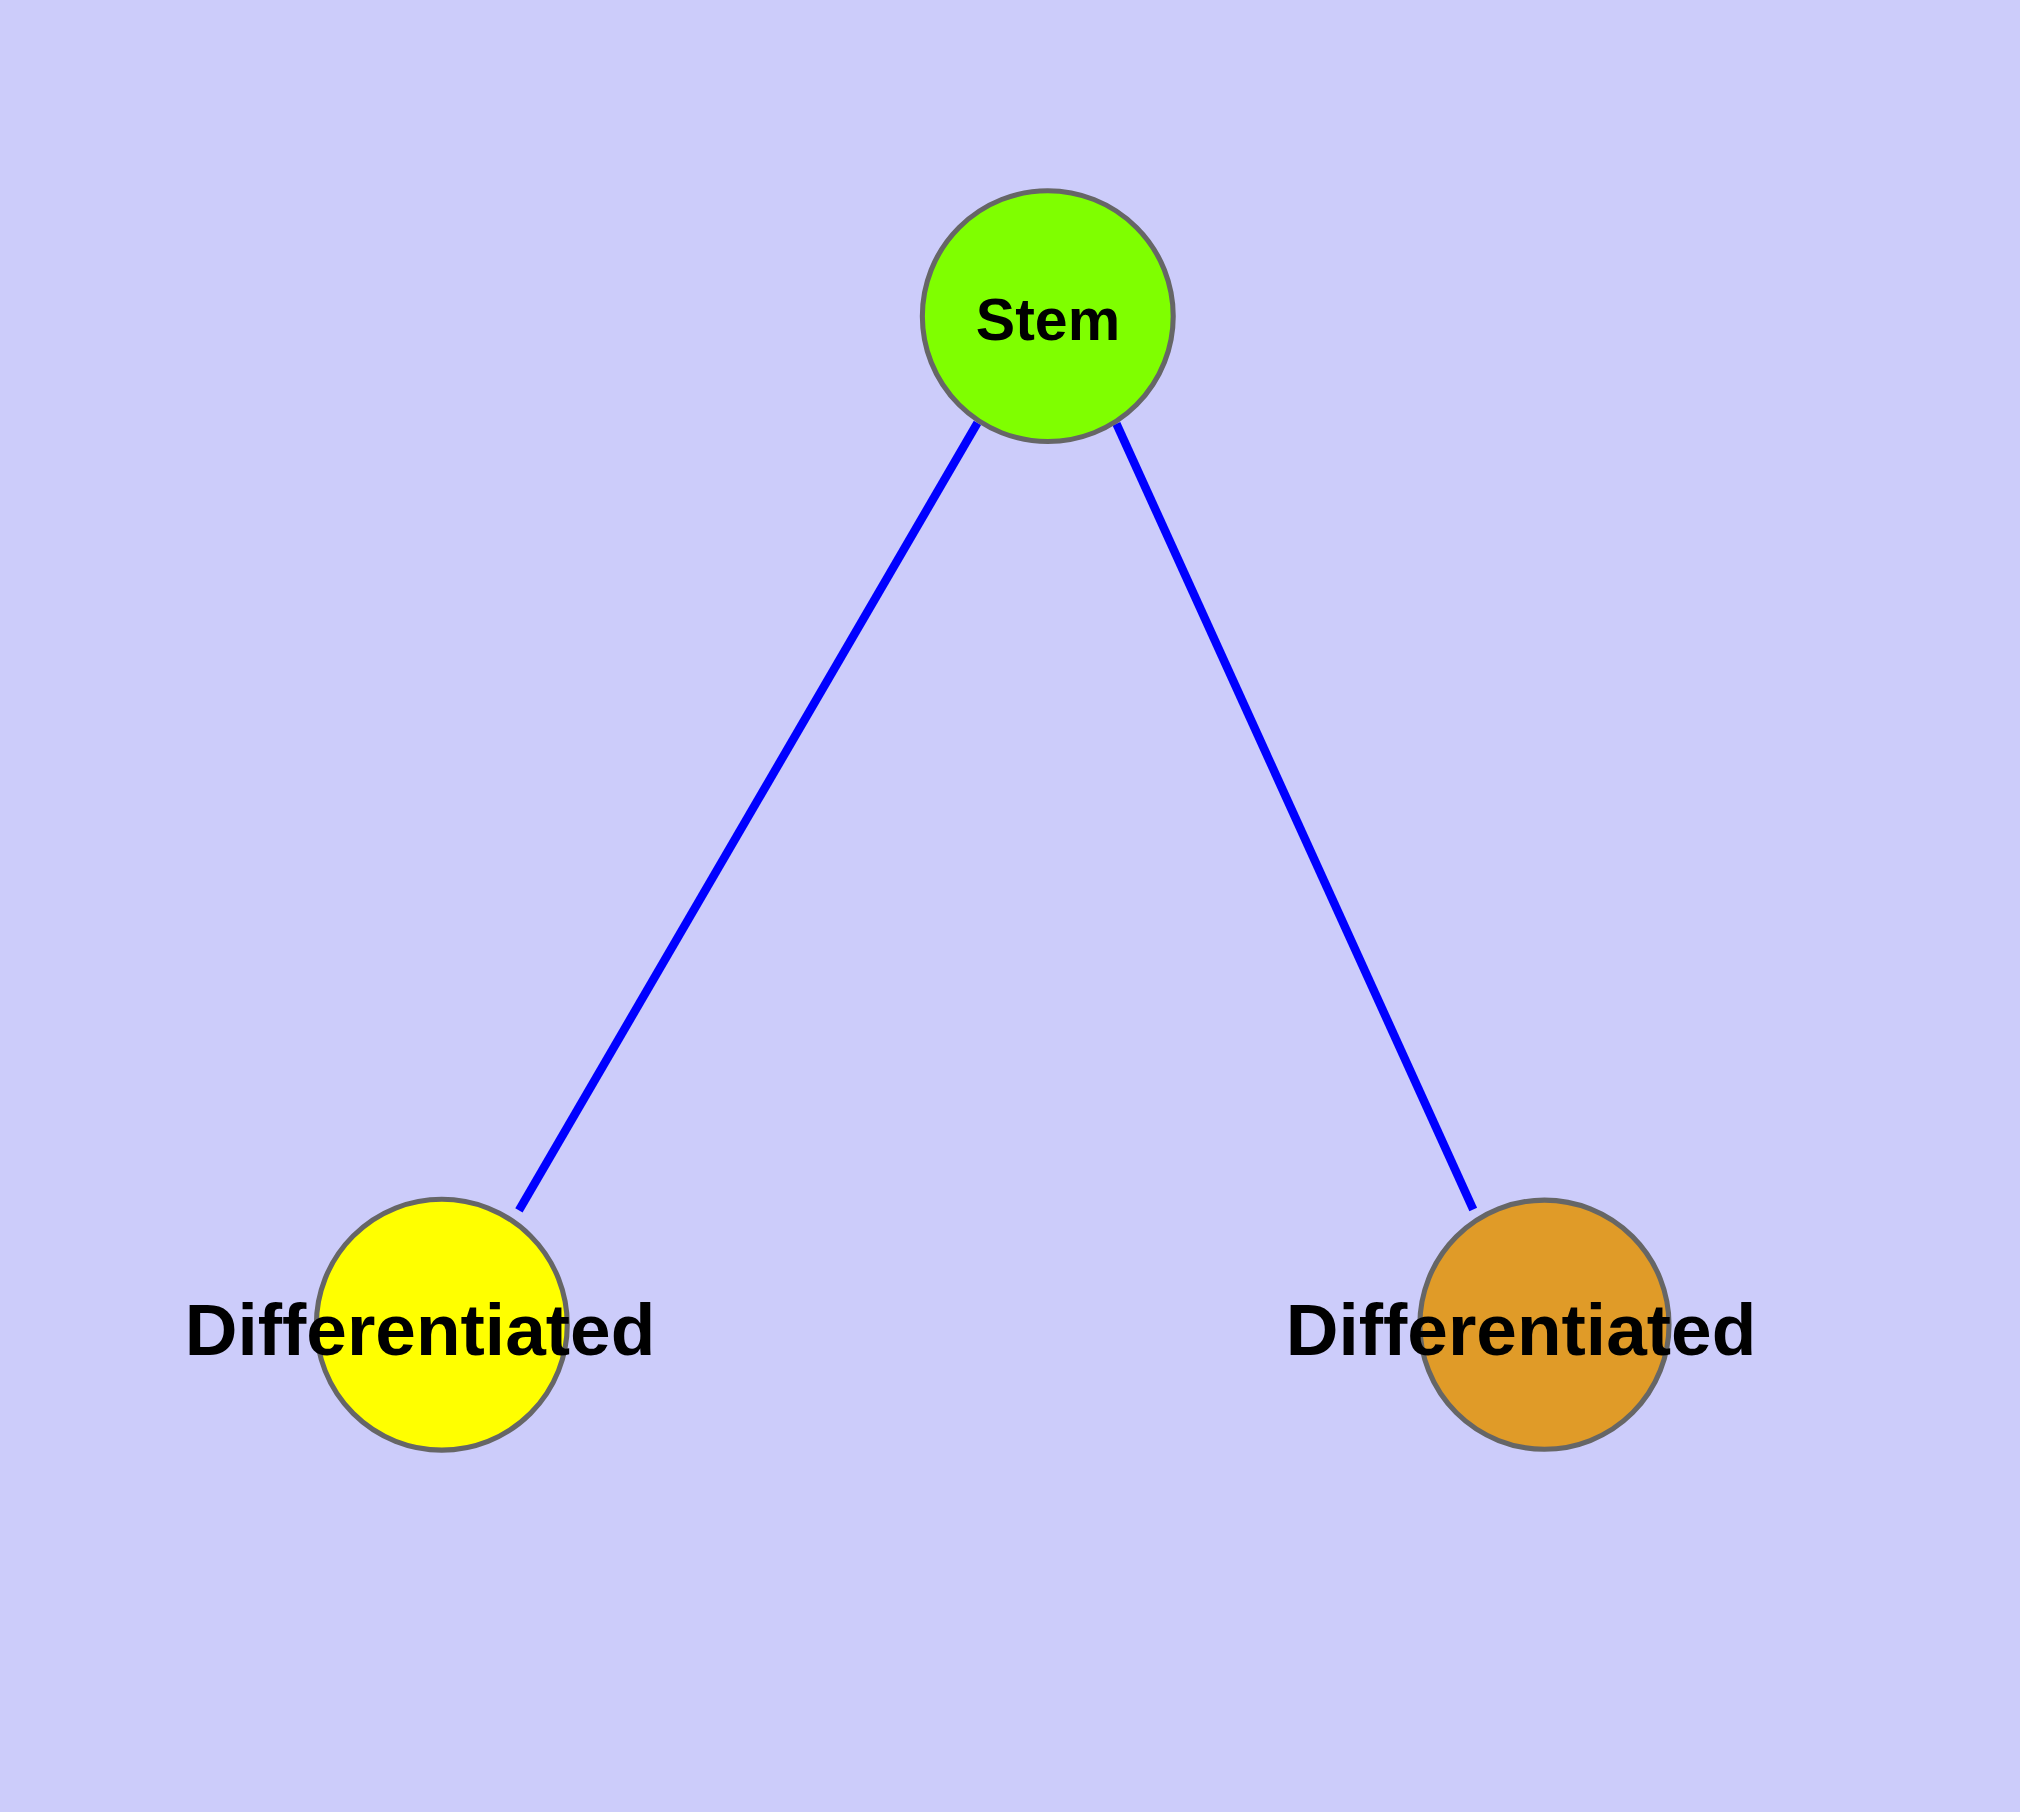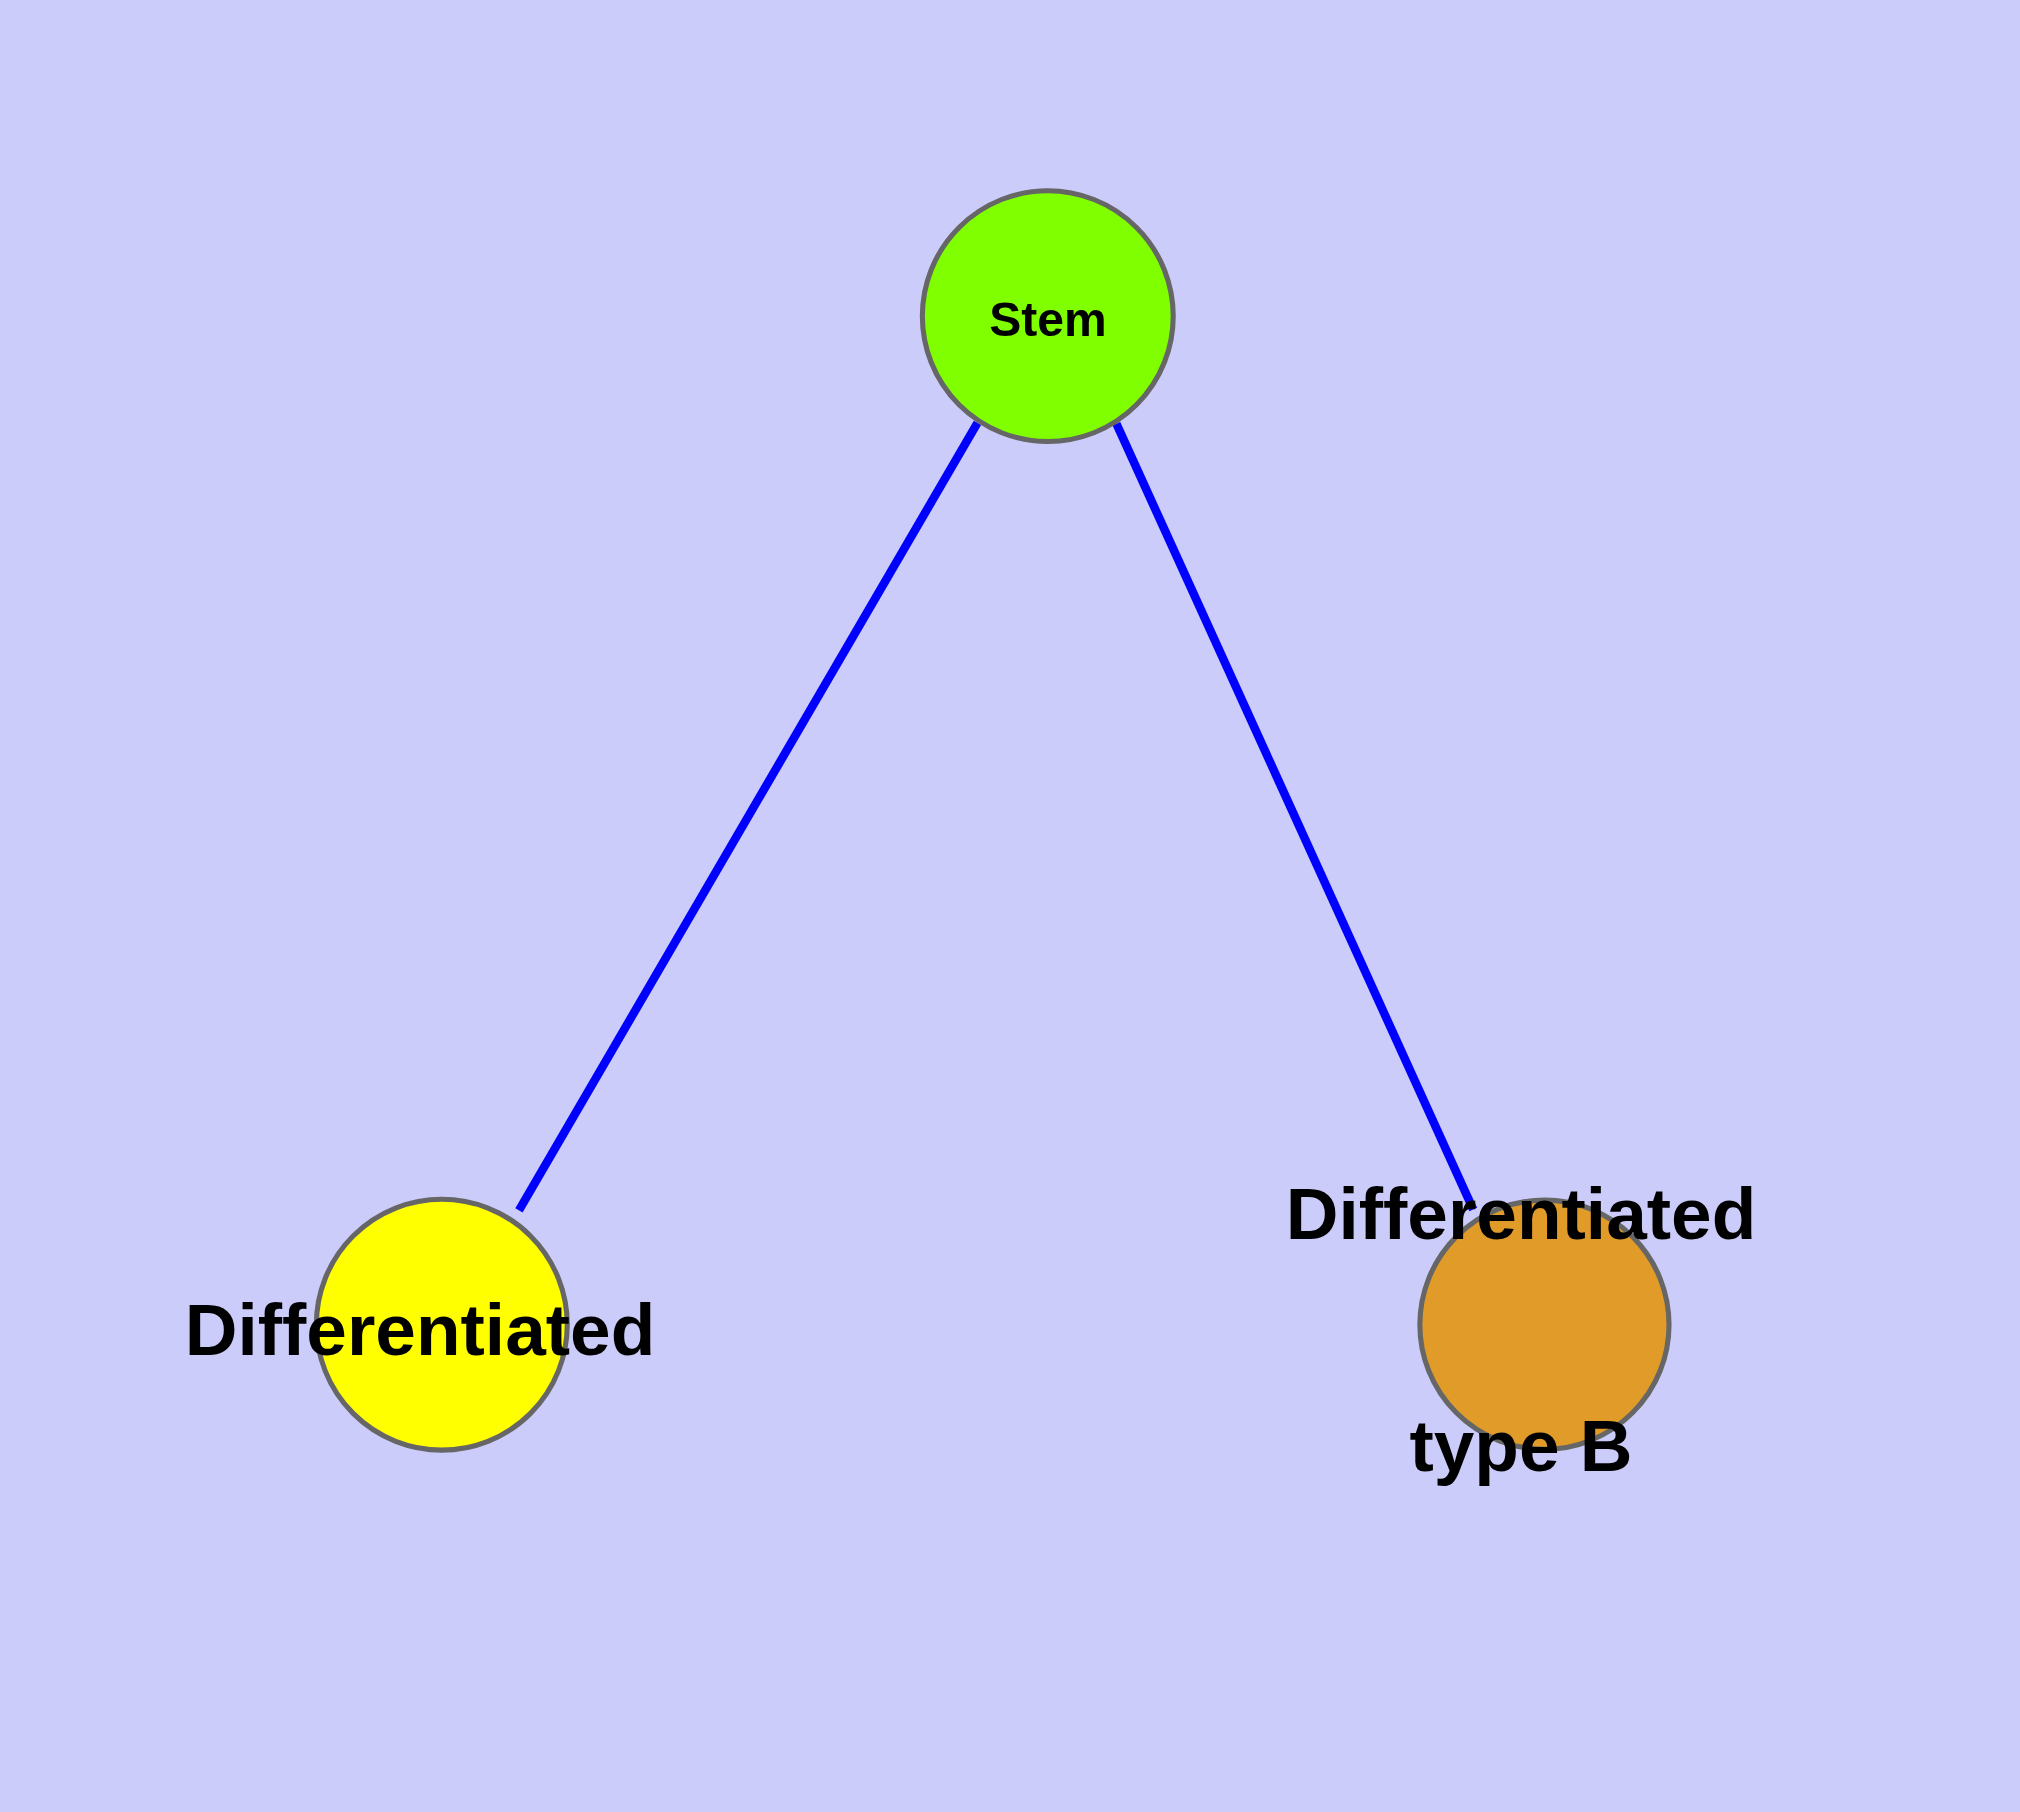--- a/index.html
+++ b/index.html
@@ -44,25 +44,24 @@
       <line x1="1153" y1="499" x2="612" y2="1428" stroke="#0000ff" stroke-width="10" stroke-linecap="butt"></line>
       <line x1="1317" y1="500" x2="1738" y2="1427" stroke="#0000ff" stroke-width="10" stroke-linecap="butt"></line>
     </g>
     <g>
       <circle cx="521" cy="1563" r="148" fill="#ffff00" stroke="#666666" stroke-width="6"></circle>
       <circle cx="1822" cy="1563" r="147" fill="#e09b28" stroke="#666666" stroke-width="6"></circle>
       <circle cx="1236" cy="373" r="148" fill="#7fff00" stroke="#666666" stroke-width="6"></circle>
     </g>
   </svg>
 
-  <div class="node-label" style="left:1048px; top:320px; font-size:48px;">Stem</div>
+  <div class="node-label" style="left:1048px; top:320px; font-size:59px;">Stem</div>
 
   <div class="node-label" style="left:420px; top:1329px; font-size:73px;">
     <div>Differentiated</div>
   </div>
 
   <div class="node-label" style="left:1521px; top:1329px; font-size:73px;">
     <div>Differentiated</div>
-    <div>type B</div>
   </div>
 
 </div>
 
 
 </body></html>

